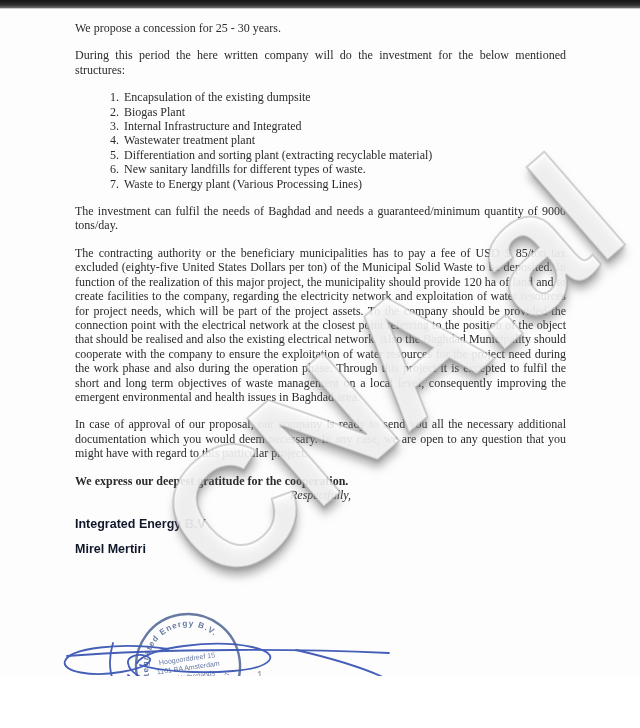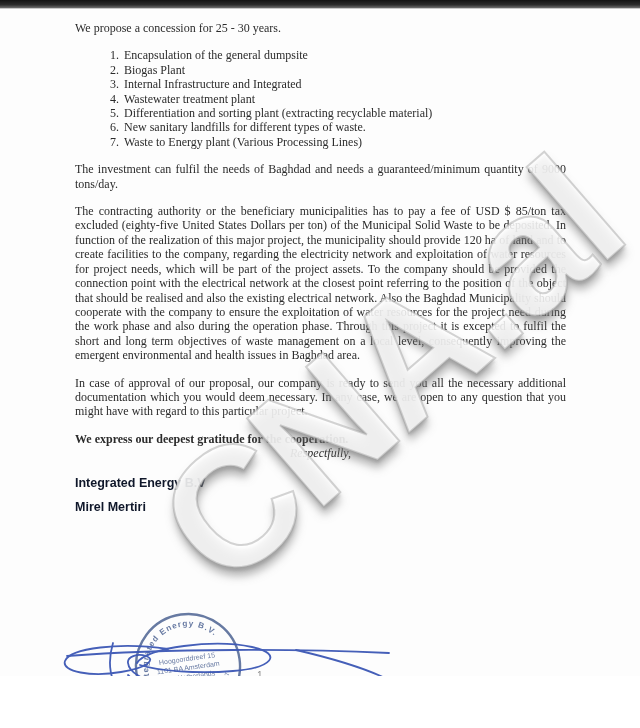--- a/index.html
+++ b/index.html
@@ -57,22 +57,23 @@
 </style>
 </head>
 <body>
 
 <div class="page">
 
   <div class="topbar"></div>
 
   <div class="content">
     <p>We propose a concession for 25 - 30 years.</p>
+    <p>During this period the here written company will do the investment for the below mentioned structures:</p>
     <ol>
-      <li>Encapsulation of the general dumpsite</li>
+      <li>Encapsulation of the existing dumpsite</li>
       <li>Biogas Plant</li>
       <li>Internal Infrastructure and Integrated</li>
       <li>Wastewater treatment plant</li>
       <li>Differentiation and sorting plant (extracting recyclable material)</li>
       <li>New sanitary landfills for different types of waste.</li>
       <li>Waste to Energy plant (Various Processing Lines)</li>
     </ol>
     <p>The investment can fulfil the needs of Baghdad and needs a guaranteed/minimum quantity of 9000 tons/day.</p>
     <p>The contracting authority or the beneficiary municipalities has to pay a fee of USD $ 85/ton tax excluded (eighty-five United States Dollars per ton) of the Municipal Solid Waste to be deposited. In function of the realization of this major project, the municipality should provide 120 ha of land and to create facilities to the company, regarding the electricity network and exploitation of water resources for project needs, which will be part of the project assets. To the company should be provided the connection point with the electrical network at the closest point referring to the position of the object that should be realised and also the existing electrical network. Also the Baghdad Municipality should cooperate with the company to ensure the exploitation of water resources for the project need during the work phase and also during the operation phase. Through this project it is excepted to fulfil the short and long term objectives of waste management on a local level, consequently improving the emergent environmental and health issues in Baghdad area.</p>
     <p>In case of approval of our proposal, our company is ready to send you all the necessary additional documentation which you would deem necessary. In any case, we are open to any question that you might have with regard to this particular project.</p>

